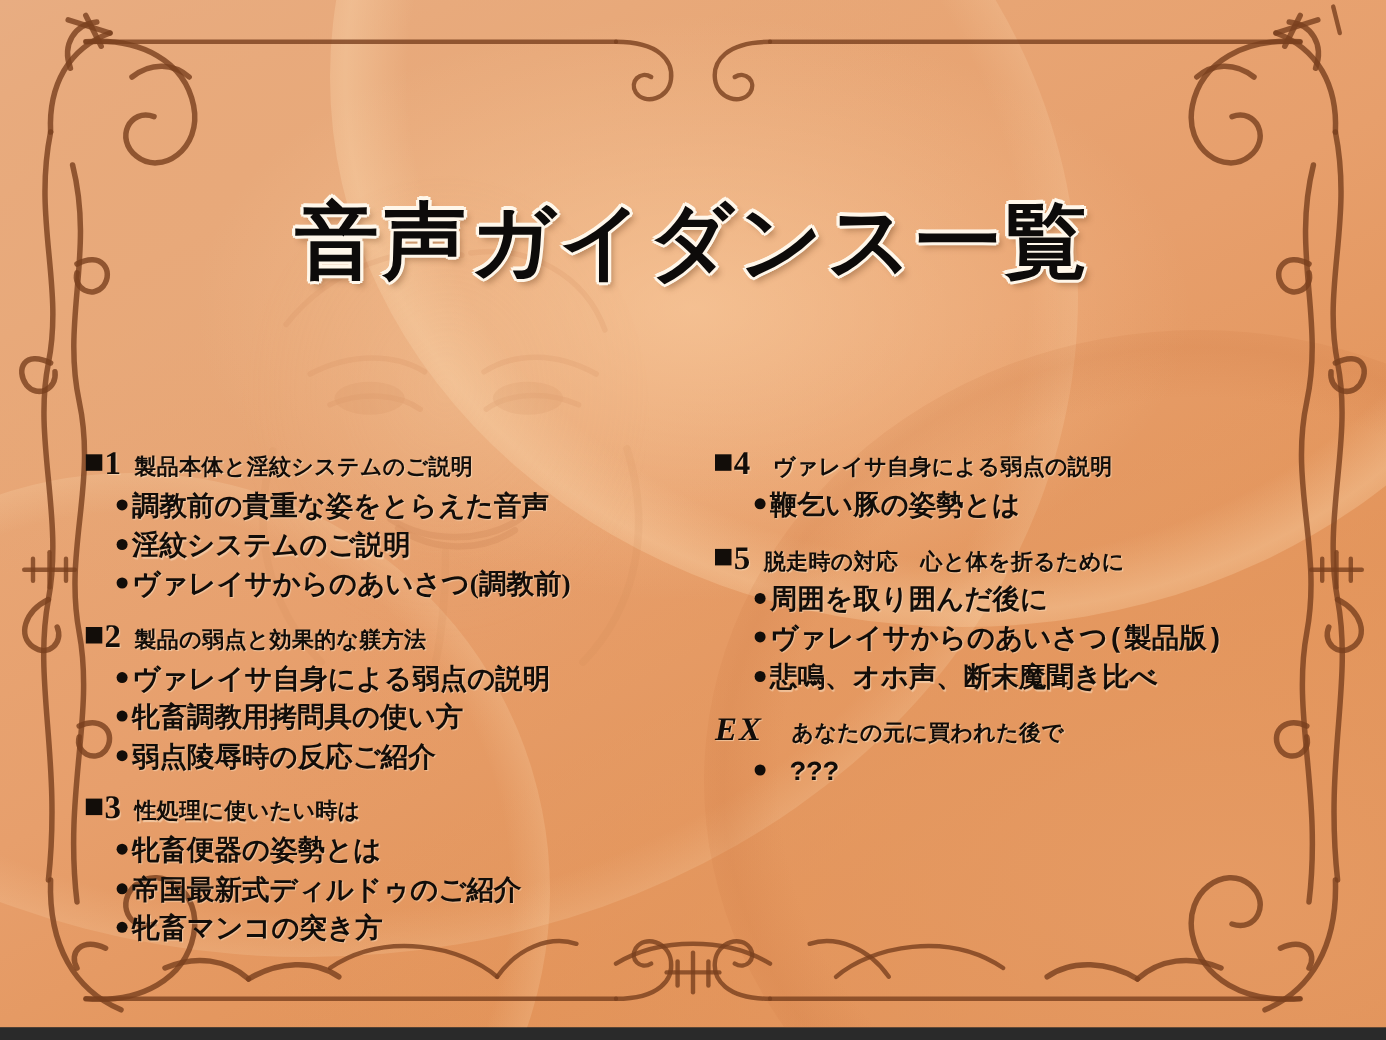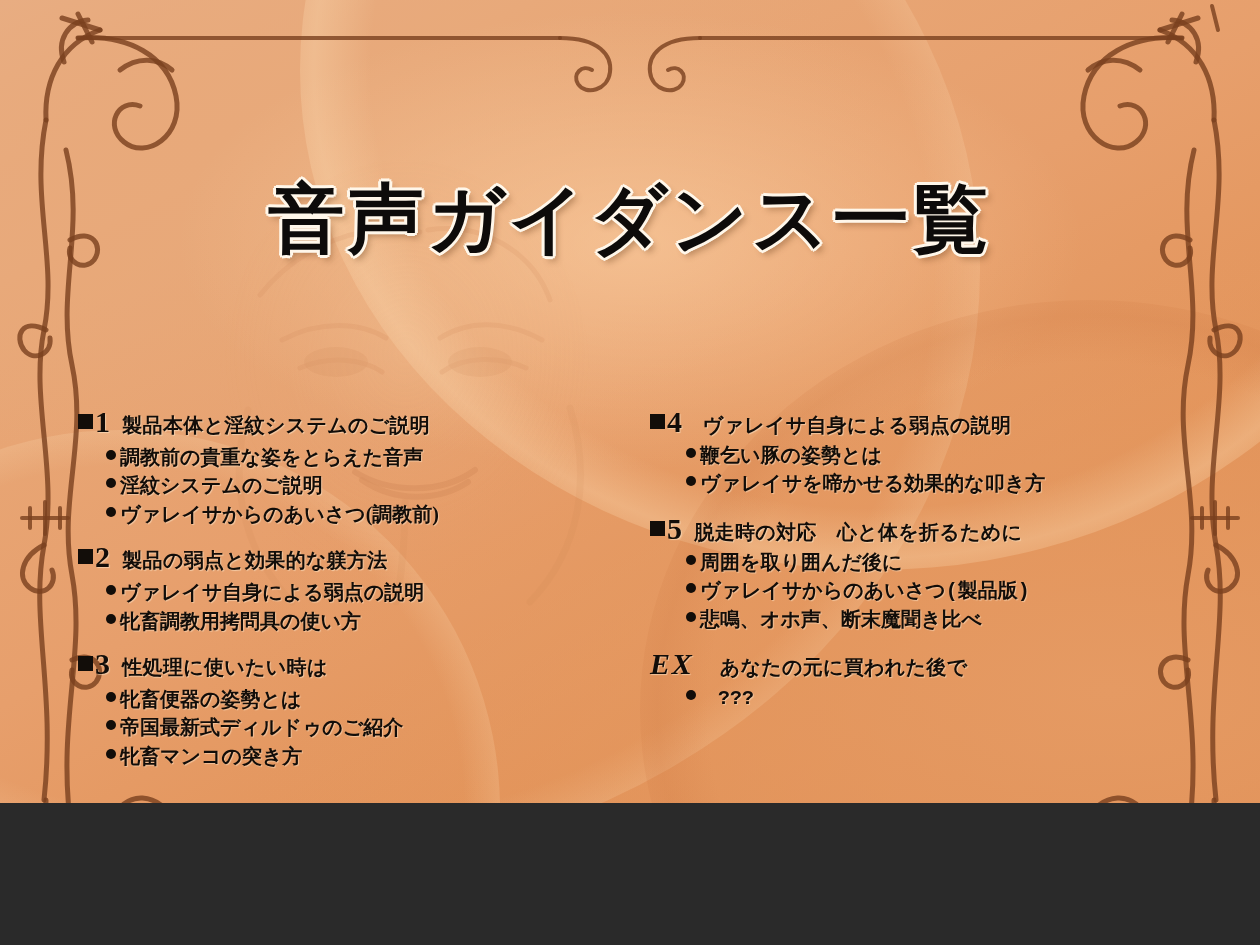--- a/index.html
+++ b/index.html
@@ -1,20 +1,20 @@
 <!DOCTYPE html>
 <html><head>
 <meta charset="utf-8">
 <style>
   html,body{margin:0;padding:0;background:#2a2a2a;}
   body{font-family:"Liberation Serif","DejaVu Serif",serif;}
 
   .slide{
     position:relative;
-    width:1260px;height:803px;
+    width:1260px;height:934px;
     overflow:hidden;
     background:
       radial-gradient(ellipse 58% 46% at 50% 30%, rgba(255,214,170,0.55) 0%, rgba(255,214,170,0.0) 62%),
       radial-gradient(ellipse 90% 70% at 18% 18%, #e8a97a 0%, rgba(232,169,122,0) 58%),
       radial-gradient(ellipse 120% 95% at 88% 86%, #e59a63 0%, rgba(229,154,99,0) 60%),
       linear-gradient(152deg,#e8b088 0%,#e8a878 22%,#e79f6c 48%,#e29257 74%,#dd8a4f 100%);
   }
 
   
   .arc{position:absolute;border-radius:50%;pointer-events:none;}
@@ -71,21 +71,21 @@
     position:relative;top:-3px;
     flex:0 0 auto;
   }
   .sec-num{font-size:30px;font-weight:700;margin-right:12px;}
   .sec-num-wide{margin-right:20px;letter-spacing:.02em;}
   .sec-title{font-size:20px;font-weight:700;}
 
   .bullets{list-style:none;margin:4px 0 0 0;padding:0 0 0 28px;}
   .bullets li{
     display:flex;align-items:baseline;
-    font-size:20px;
+    font-size:25px;
     font-weight:700;
     color:#120d09;
     line-height:1.42;
     white-space:nowrap;
     text-shadow:1px 1px 1px rgba(255,236,210,.5);
   }
   .dot{
     flex:0 0 auto;
     width:10px;height:10px;border-radius:50%;
     background:#120d09;
@@ -274,20 +274,24 @@
         </div>
         <ul class="bullets">
           <li>
               <span class="dot"></span>
               <span>ヴァレイサ自身による弱点の説明</span>
             </li>
           <li>
               <span class="dot"></span>
               <span>牝畜調教用拷問具の使い方</span>
             </li>
+          <li>
+              <span class="dot"></span>
+              <span>弱点陵辱時の反応ご紹介</span>
+            </li>
         </ul>
       </div>
 
       <div class="section">
         <div class="sec-head">
           <span class="sq"></span>
           <span class="sec-num">3</span>
           <span class="sec-title">性処理に使いたい時は</span>
         </div>
         <ul class="bullets">
@@ -313,24 +317,20 @@
       <div class="section">
         <div class="sec-head">
           <span class="sq"></span>
           <span class="sec-num sec-num-wide">4</span>
           <span class="sec-title">ヴァレイサ自身による弱点の説明</span>
         </div>
         <ul class="bullets indent">
           <li>
               <span class="dot"></span>
               <span>鞭乞い豚の姿勢とは</span>
-            </li>
-          <li>
-              <span class="dot"></span>
-              <span>ヴァレイサを啼かせる効果的な叩き方</span>
             </li>
         </ul>
       </div>
 
       <div class="section">
         <div class="sec-head">
           <span class="sq"></span>
           <span class="sec-num">5</span>
           <span class="sec-title">脱走時の対応　心と体を折るために</span>
         </div>

